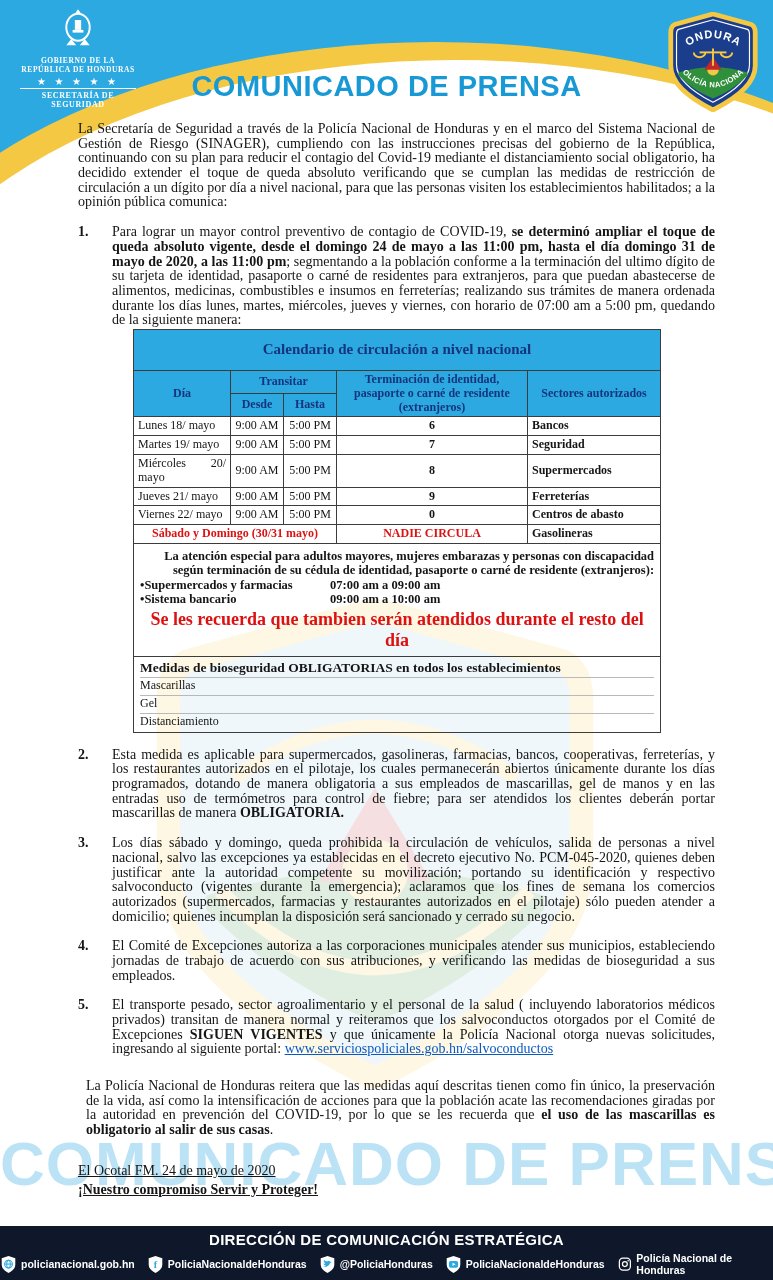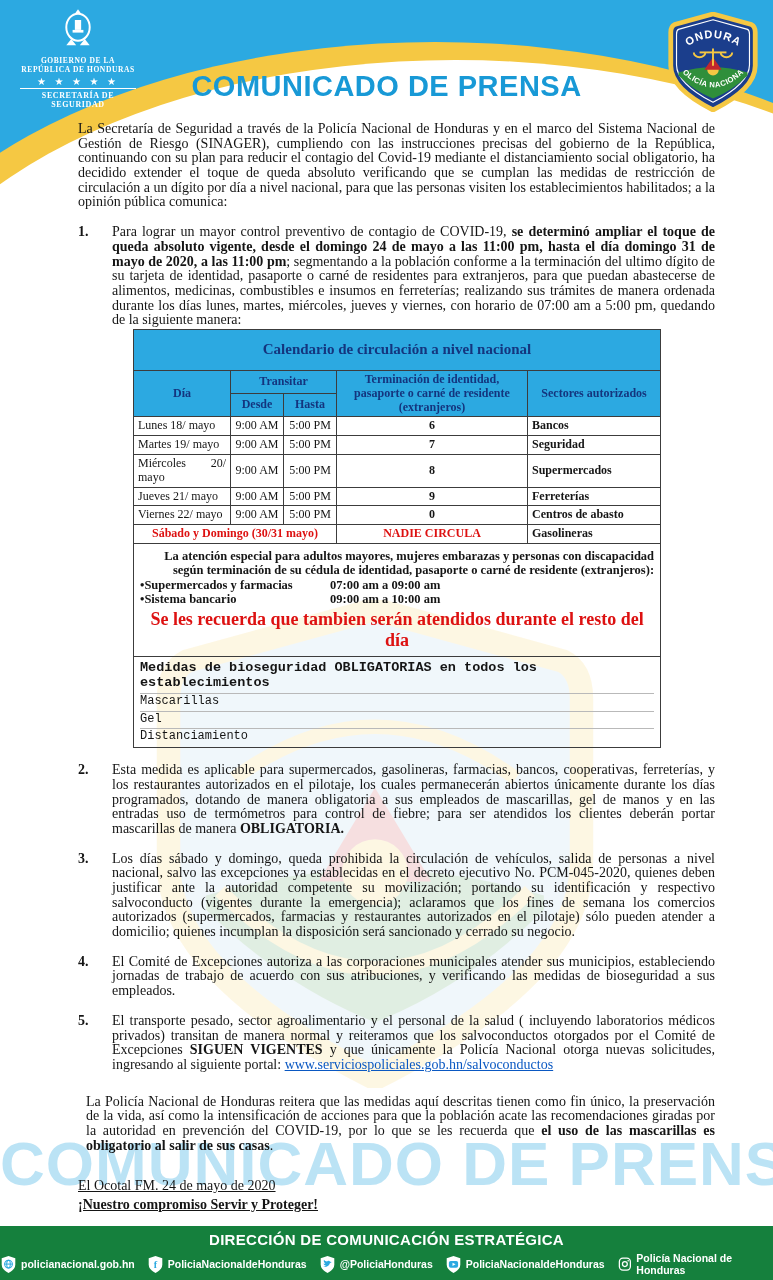--- a/index.html
+++ b/index.html
@@ -47,21 +47,21 @@
   .note-block .nb-bold{font-weight:bold;font-size:12.5px;text-align:right;}
   .note-block .bullet{font-weight:bold;font-size:12.5px;}
   .note-block .bullet .blab{display:inline-block;width:190px;}
   .reminder{font-weight:bold;font-size:18px;color:#DD1111;margin-top:3px;text-align:center;}
   .bio-title{font-weight:bold;font-size:13.5px;text-align:left;}
   .bio-item{font-size:12px;border-top:1px solid #b9b9b9;padding-top:1px;margin-top:2px;text-align:left;}
   
   .closing{margin-top:22px;margin-left:8px;}
   .center-block{text-align:left;margin-top:24px;line-height:1.35;text-decoration:underline;}
   
-  .footer{position:absolute;bottom:0;left:0;width:773px;height:54px;background:#15803d;z-index:2;
+  .footer{position:absolute;bottom:0;left:0;width:773px;height:54px;background:#0f172a;z-index:2;
           font-family:"Liberation Sans",sans-serif;color:#fff;}
   .footer .ftitle{text-align:center;font-weight:bold;font-size:15px;padding-top:5px;letter-spacing:.3px;}
   .social{display:flex;justify-content:center;align-items:center;gap:12px;margin-top:4px;}
   .s-item{display:flex;align-items:center;gap:4px;}
   .s-item .slabel{font-weight:bold;font-size:10.5px;}
 </style>
 </head>
 <body>
 
 <div class="page">
@@ -203,21 +203,21 @@
           <div class="bullet">
             <span class="blab">•Supermercados y farmacias</span><span>07:00 am a 09:00 am</span>
           </div>
           <div class="bullet">
             <span class="blab">•Sistema bancario</span><span>09:00 am a 10:00 am</span>
           </div>
           <div class="reminder">Se les recuerda que tambien serán atendidos durante el resto del día</div>
         </td>
       </tr>
       <tr>
-        <td colspan="5" style="padding:3px 6px;font-family:Liberation Mono, monospace;">
+        <td colspan="5" style="padding:3px 6px;">
           <div class="bio-title">Medidas de bioseguridad OBLIGATORIAS en todos los establecimientos</div>
           <div class="bio-item">Mascarillas</div>
           <div class="bio-item">Gel</div>
           <div class="bio-item">Distanciamiento</div>
         </td>
       </tr>
       </tbody>
     </table>
 
     <div class="item">

